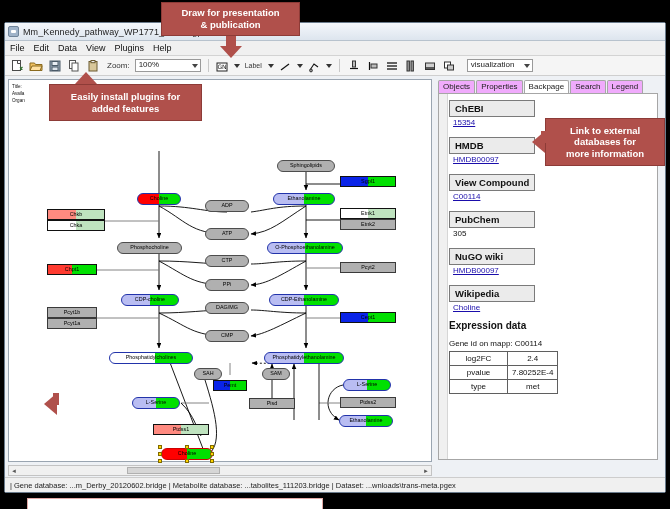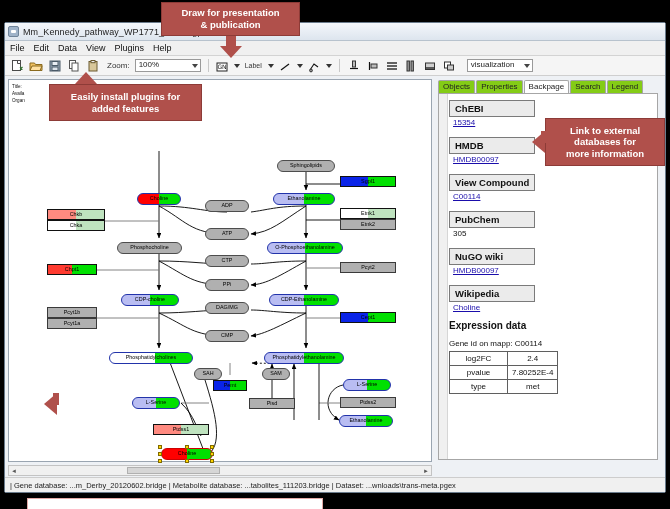--- a/index.html
+++ b/index.html
@@ -73,21 +73,21 @@
   }
   #side-pane {
     position:absolute; left:429px; top:56px; right:3px; bottom:30px;
     background:#eef1f5;
   }
 
   
   #side-tabs { display:flex; height:14px; align-items:flex-end; padding-left:4px; gap:1px; }
   .side-tab {
     font-size:8px; padding:1px 4px 1px 4px; border:1px solid #a6a6a6;
-    border-bottom:none; background:#84cc16; color:#222; border-radius:2px 2px 0 0;
+    border-bottom:none; background:#f0abfc; color:#222; border-radius:2px 2px 0 0;
     line-height:10px;
   }
   .side-tab.active { background:#fff; position:relative; top:1px; padding-bottom:2px;}
   #side-body {
     position:absolute; left:4px; top:14px; right:4px; bottom:2px;
     background:#fff; border:1px solid #a6a6a6; overflow:hidden;
   }
   #side-scroll { position:absolute; left:0; top:0; width:9px; bottom:0; background:#f0f0f0; border-right:1px solid #d6d6d6;}
   #side-content { position:absolute; left:10px; top:4px; right:2px; bottom:0; }
 

